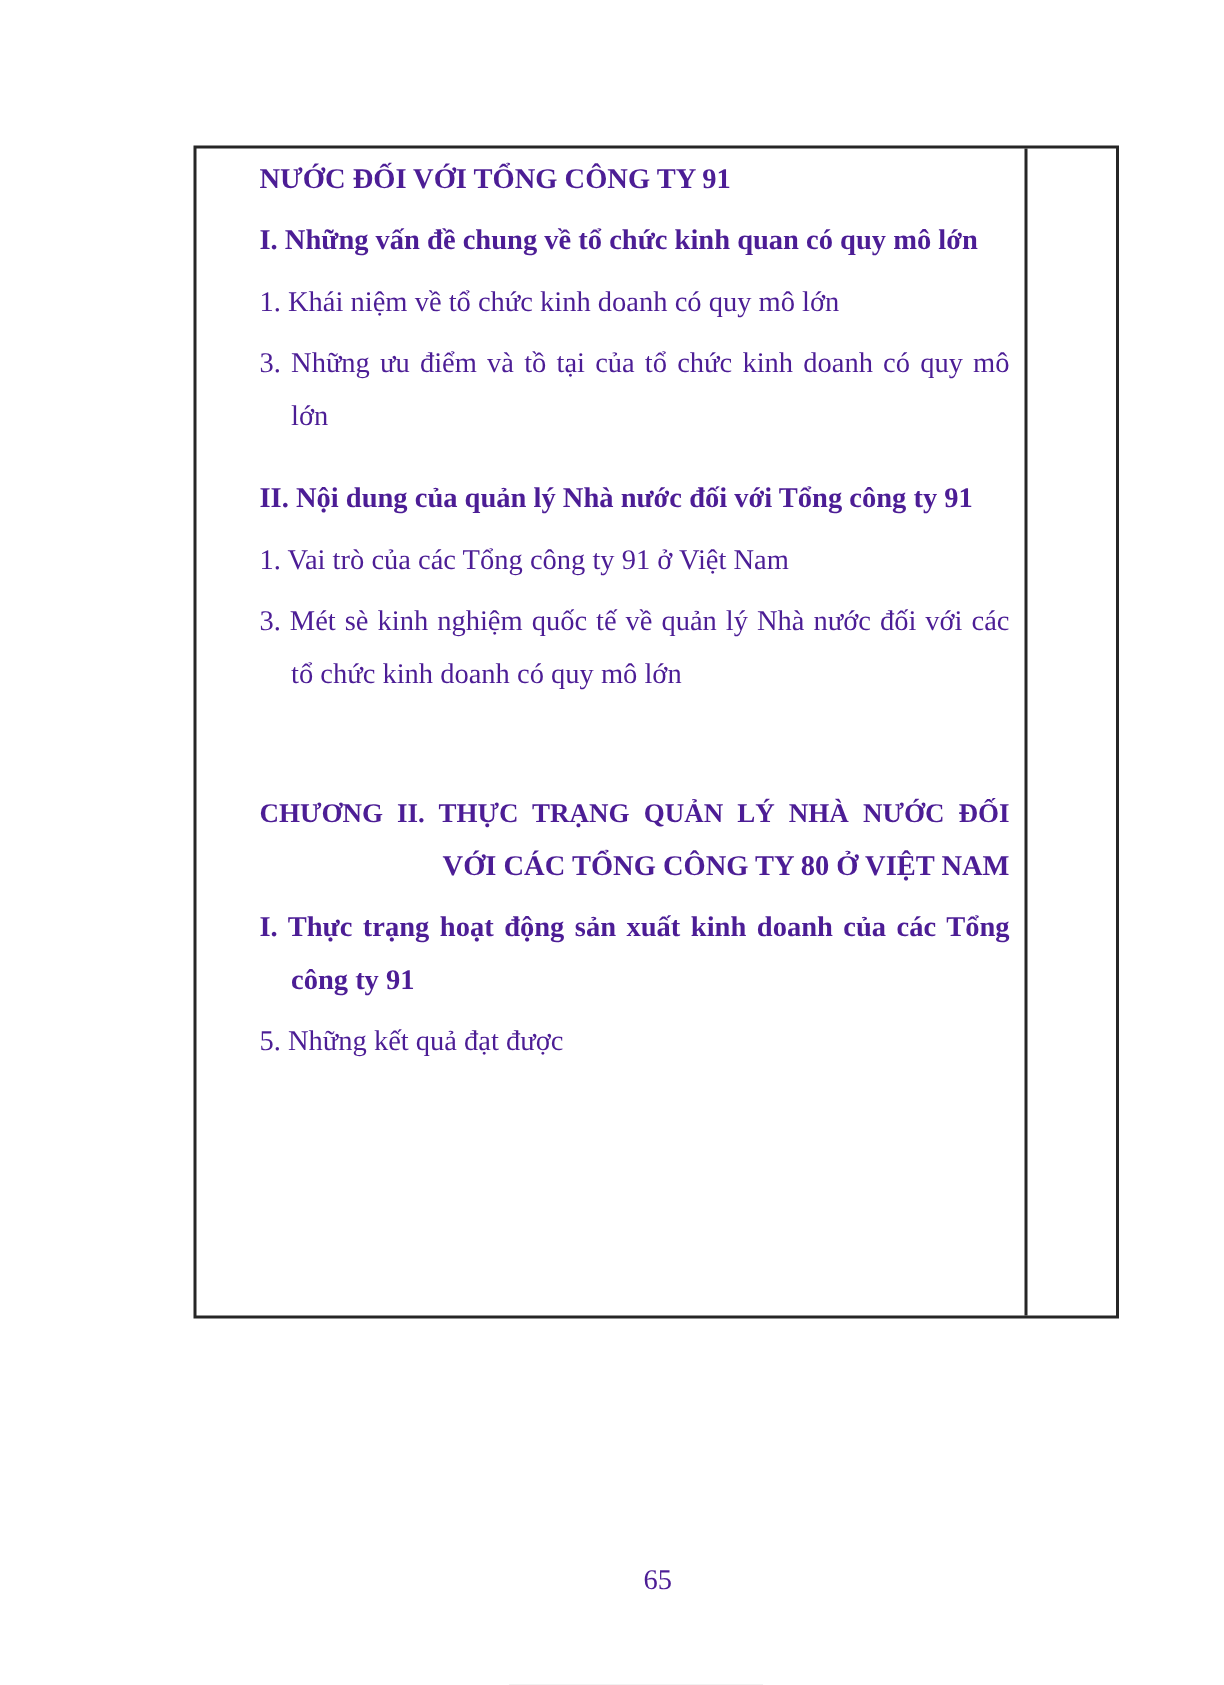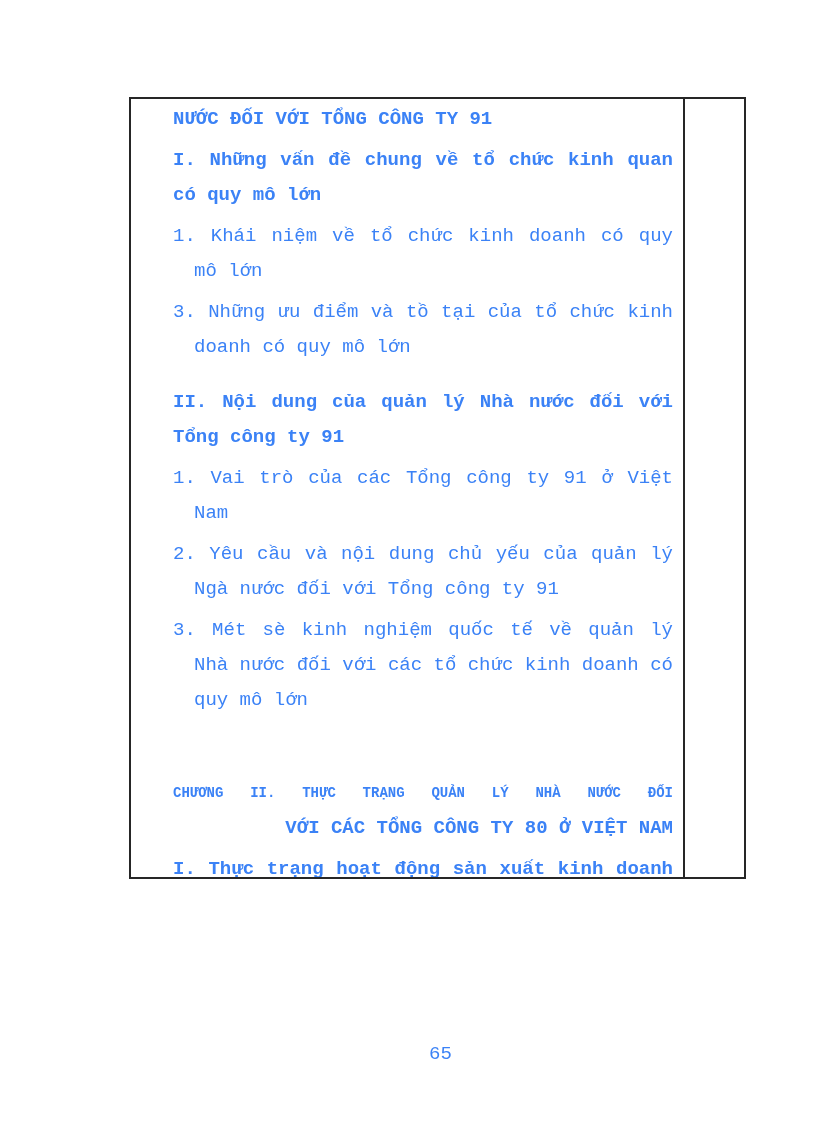--- a/index.html
+++ b/index.html
@@ -2,22 +2,22 @@
 <html><head>
 <meta charset="utf-8">
 <style>
   html, body { margin: 0; padding: 0; background: #e8e8e8; }
   .page {
     position: relative;
     width: 816px;
     height: 1123px;
     margin: 0 auto;
     background: #ffffff;
-    font-family: Liberation Mono, monospace;
-    color: #3b82f6;
+    font-family: Liberation Serif, serif;
+    color: #4c1d95;
     overflow: hidden;
   }
   .toc-table {
     position: absolute;
     left: 129px;
     top: 97px;
     width: 617px;
     height: 782px;
     box-sizing: border-box;
     border: 2px solid #262626;
@@ -41,21 +41,21 @@
     text-align: justify;
   }
   .bold { font-weight: bold; }
   .hang {
     padding-left: 21px;
     text-indent: -21px;
   }
   .mt-section { margin-top: 20px; }
   .chapter-line1 {
     margin: 58px 0 0 0;
-    font-size: 14px;
+    font-size: 18px;
     line-height: 35px;
     font-weight: bold;
     text-align: justify;
     text-align-last: justify;
   }
   .chapter-line2 {
     margin: 0 0 6px 0;
     font-size: 19px;
     line-height: 35px;
     font-weight: bold;
@@ -84,21 +84,20 @@
 
       <p class="block hang">1. Khái niệm về tổ chức kinh doanh có quy mô lớn</p>
 
 
       <p class="block hang">3. Những ưu điểm và tồ tại của tổ chức kinh doanh có quy mô lớn</p>
 
       <p class="block bold mt-section">II. Nội dung của quản lý Nhà nước đối với Tổng công ty 91</p>
 
       <p class="block hang">1. Vai trò của các Tổng công ty 91 ở Việt Nam</p>
 
-      <p class="block hang">2. Yêu cầu và nội dung chủ yếu của quản lý Ngà nước đối với Tổng công ty 91</p>
 
       <p class="block hang">3. Mét sè kinh nghiệm quốc tế về quản lý Nhà nước đối với các tổ chức kinh doanh có quy mô lớn</p>
 
       <p class="chapter-line1">CHƯƠNG II. THỰC TRẠNG QUẢN LÝ NHÀ NƯỚC ĐỐI</p>
 
       <p class="chapter-line2">VỚI CÁC TỔNG CÔNG TY 80 Ở VIỆT NAM</p>
 
       <p class="block bold hang">I. Thực trạng hoạt động sản xuất kinh doanh của các Tổng công ty 91</p>
 
       <p class="block hang">5. Những kết quả đạt được</p>

